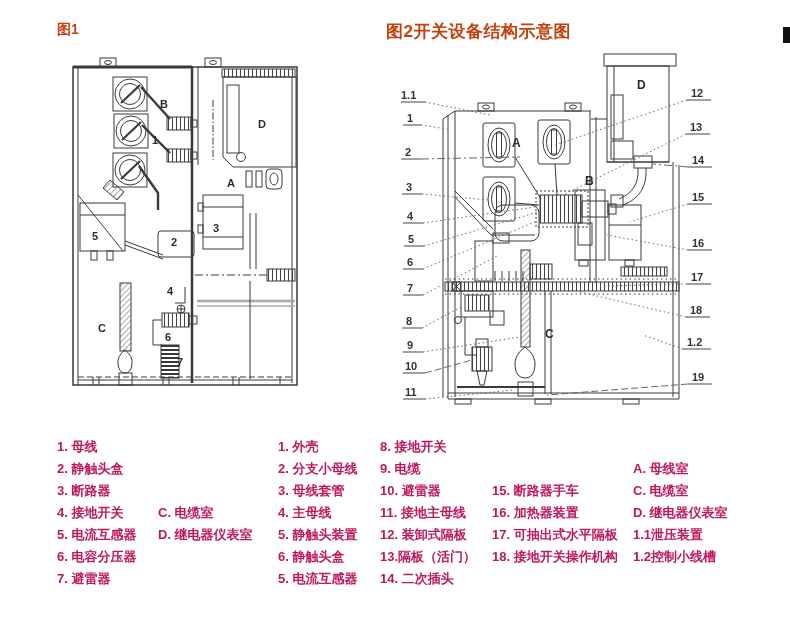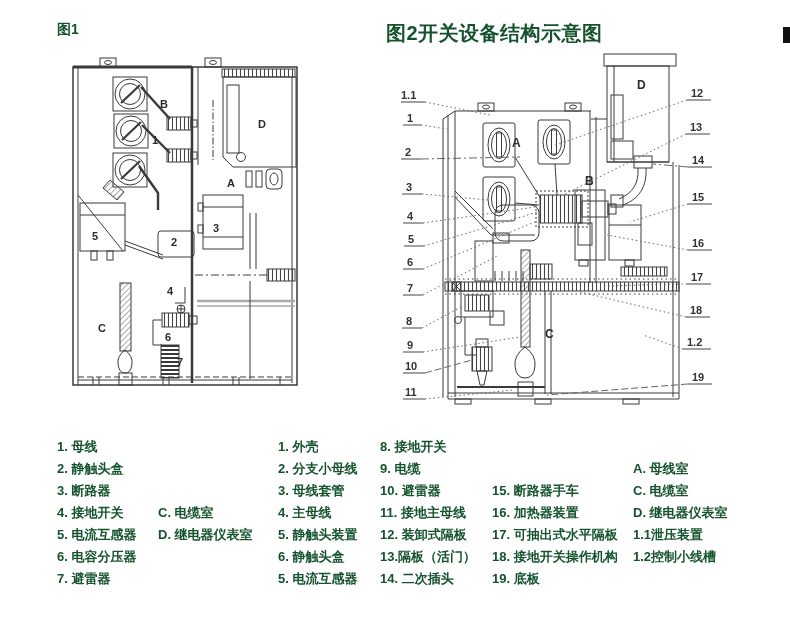--- a/index.html
+++ b/index.html
@@ -1,30 +1,30 @@
 <!DOCTYPE html>
 <html><head>
 <meta charset="utf-8">
 <style>
   html,body{margin:0;padding:0;}
   body{width:790px;height:624px;background:#ffffff;position:relative;overflow:hidden;
        font-family:"Liberation Sans",sans-serif;color:#111;}
-  .fig-title{position:absolute;font-weight:bold;color:#14532d;white-space:nowrap;}
+  .fig-title{position:absolute;font-weight:bold;color:#c2410c;white-space:nowrap;}
   .t1{left:57px;top:21px;font-size:14px;}
-  .t2{left:386px;top:20px;font-size:20px;letter-spacing:0.5px;}
+  .t2{left:386px;top:20px;font-size:17px;letter-spacing:0.5px;}
   .fig{position:absolute;}
   #fig1{left:55px;top:45px;width:260px;height:350px;}
   #fig2{left:395px;top:45px;width:330px;height:365px;}
   .fig svg{position:absolute;left:0;top:0;}
   .labels{position:absolute;left:0;top:0;width:100%;height:100%;pointer-events:none;}
   .glabel{position:absolute;font-size:11px;font-weight:bold;color:#2b2b2b;white-space:nowrap;line-height:12px;}
   .glabel.letter{font-size:12px;}
   .glabel.callout{color:#333;}
   .legend-col{position:absolute;}
-  .legend-item{height:22px;line-height:22px;font-size:13px;font-weight:bold;color:#14532d;white-space:nowrap;}
+  .legend-item{height:22px;line-height:22px;font-size:13px;font-weight:bold;color:#be185d;white-space:nowrap;}
   .edge-mark{position:absolute;left:783px;top:27px;width:7px;height:16px;background:#111;}
 </style>
 </head>
 <body>
 
 <div class="page">
 
   <div class="fig-title t1">图1</div>
   <div class="fig-title t2">图2开关设备结构示意图</div>
 
@@ -325,21 +325,20 @@
       <div class="legend-item">11. 接地主母线</div>
       <div class="legend-item">12. 装卸式隔板</div>
       <div class="legend-item">13.隔板（活门）</div>
       <div class="legend-item">14. 二次插头</div>
     </div>
   <div class="legend-col" style="left:492px;top:480px">
       <div class="legend-item">15. 断路器手车</div>
       <div class="legend-item">16. 加热器装置</div>
       <div class="legend-item">17. 可抽出式水平隔板</div>
       <div class="legend-item">18. 接地开关操作机构</div>
-      <div class="legend-item">19. 底板</div>
     </div>
   <div class="legend-col" style="left:633px;top:458px">
       <div class="legend-item">A. 母线室</div>
       <div class="legend-item">C. 电缆室</div>
       <div class="legend-item">D. 继电器仪表室</div>
       <div class="legend-item">1.1泄压装置</div>
       <div class="legend-item">1.2控制小线槽</div>
     </div>
 
   <div class="edge-mark"></div>

